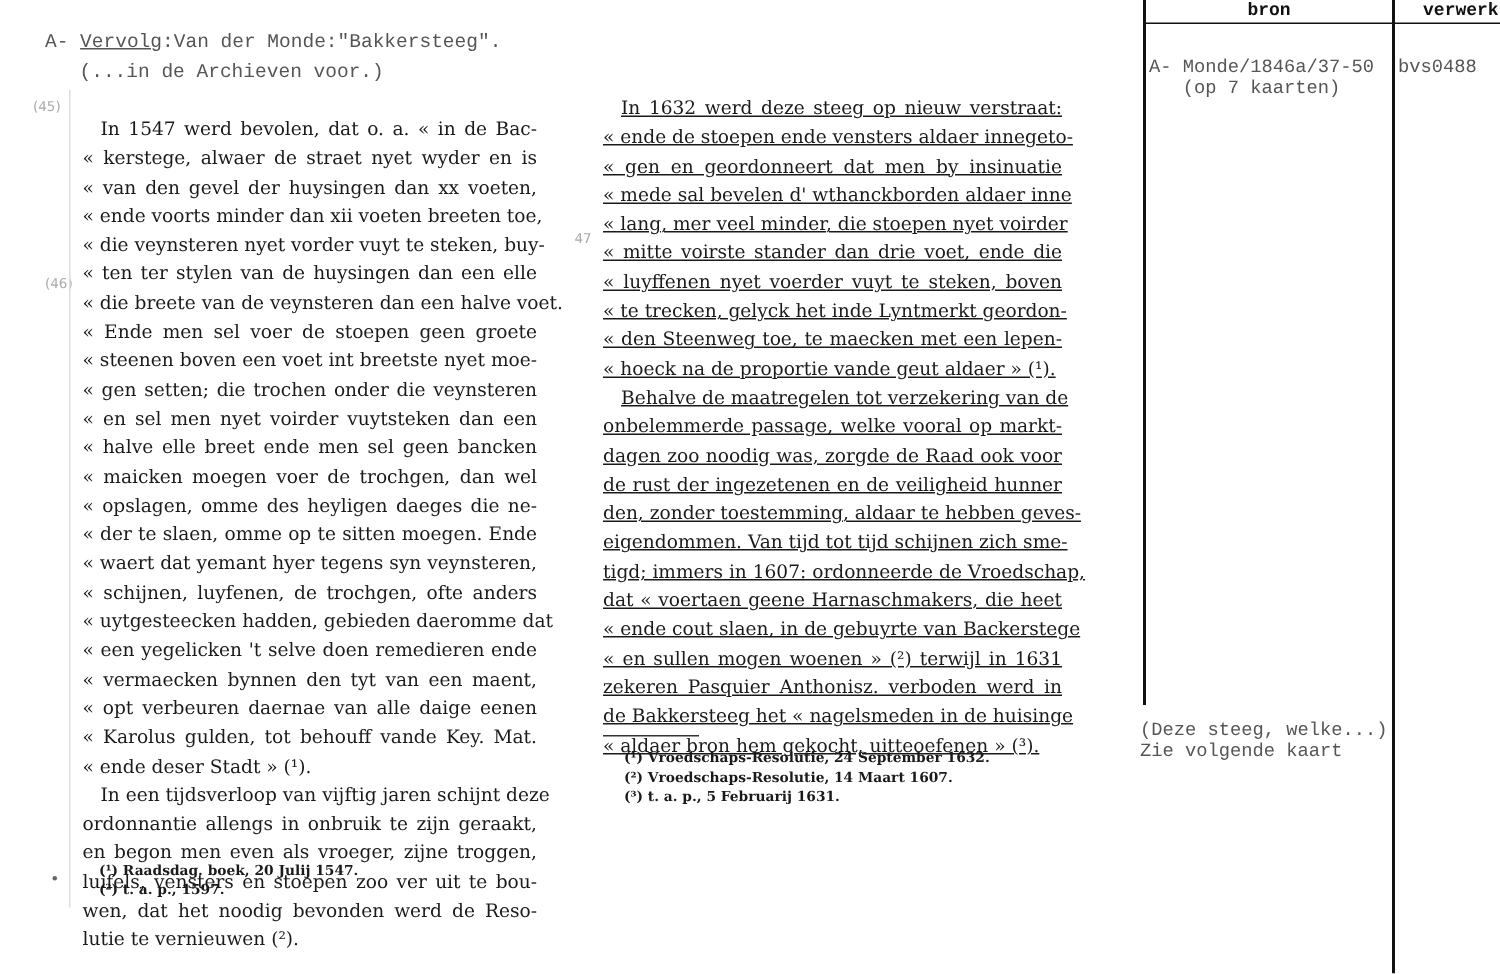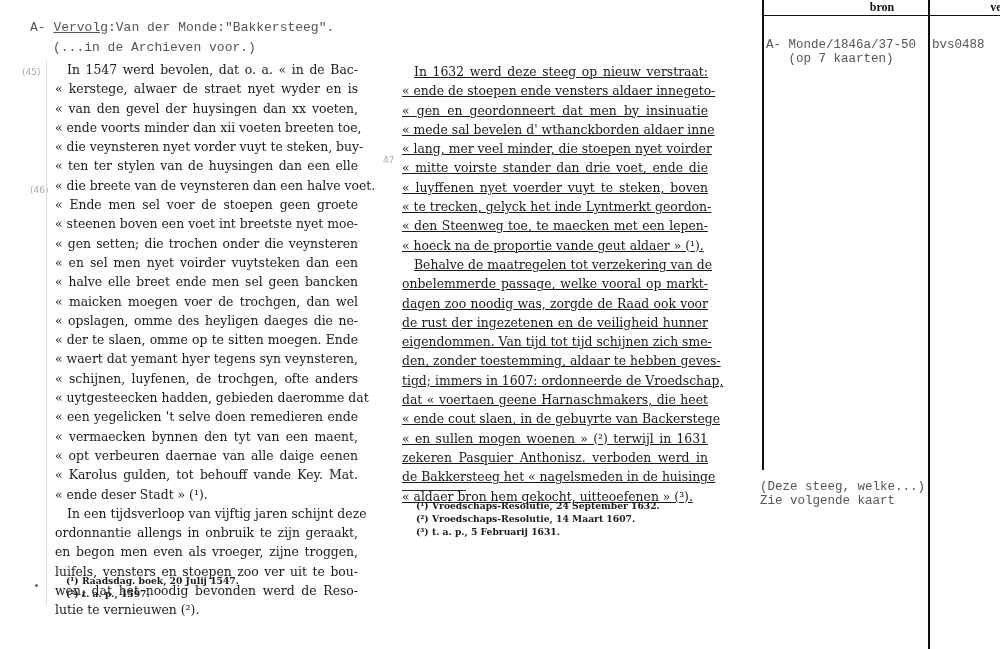--- a/index.html
+++ b/index.html
@@ -1,28 +1,28 @@
 <!DOCTYPE html>
 <html><head>
 <meta charset="utf-8">
 <style>
   html, body { margin: 0; padding: 0; background: #ffffff; }
   body { width: 1000px; height: 649px; position: relative; overflow: hidden; }
   .mono { font-family: "Liberation Mono", "DejaVu Sans Mono", monospace; color: #555; }
   .serif { font-family: "DejaVu Serif", "Liberation Serif", serif; color: #1a1a1a; }
-  .sans { font-family: Liberation Serif, serif; margin-left: 36px; }
+  .sans { font-family: Liberation Mono, monospace; }
 
   .header-line { position: absolute; left: 30px; top: 20px; font-size: 13px; white-space: pre; }
   .header-line .u { text-decoration: underline; }
   .sub-line { position: absolute; left: 53px; top: 40px; font-size: 13px; white-space: pre; }
 
   .col { position: absolute; font-size: 12.4px; line-height: 19.3px; }
   .col .line { white-space: nowrap; text-align: justify; text-align-last: justify; display: block; }
   .col .last { text-align-last: left; }
-  .col-left { left: 55px; top: 60px; width: 303px; }
+  .col-left { left: 55px; top: 76px; width: 303px; }
   .col-right { left: 402px; top: 62px; width: 306px; text-decoration: underline; }
   .ind { padding-left: 12px; }
 
   .fn { font-size: 9.2px; line-height: 13px; font-weight: bold; white-space: nowrap; }
   .fn-left { position: absolute; left: 66px; top: 574px; }
   .fn-right { position: absolute; left: 416px; top: 499px; }
   .fn-rule { position: absolute; left: 402px; top: 490px; width: 64px; height: 1px; background: #333; }
 
   .margin-note { position: absolute; font-size: 9px; color: #aaa; font-family: "DejaVu Sans", sans-serif; }
   .left-rule { position: absolute; left: 46px; top: 60px; width: 1px; height: 545px; background: #ddd; }
@@ -90,22 +90,22 @@
     <span class="line">« lang, mer veel minder, die stoepen nyet voirder</span>
     <span class="line">« mitte voirste stander dan drie voet, ende die</span>
     <span class="line">« luyffenen nyet voerder vuyt te steken, boven</span>
     <span class="line">« te trecken, gelyck het inde Lyntmerkt geordon-</span>
     <span class="line">« den Steenweg toe, te maecken met een lepen-</span>
     <span class="line last">« hoeck na de proportie vande geut aldaer » (¹).</span>
     <span class="line ind">Behalve de maatregelen tot verzekering van de</span>
     <span class="line">onbelemmerde passage, welke vooral op markt-</span>
     <span class="line">dagen zoo noodig was, zorgde de Raad ook voor</span>
     <span class="line">de rust der ingezetenen en de veiligheid hunner</span>
+    <span class="line">den, zonder toestemming, aldaar te hebben geves-</span>
     <span class="line">eigendommen. Van tijd tot tijd schijnen zich sme-</span>
-    <span class="line">den, zonder toestemming, aldaar te hebben geves-</span>
     <span class="line">tigd; immers in 1607: ordonneerde de Vroedschap,</span>
     <span class="line">dat « voertaen geene Harnaschmakers, die heet</span>
     <span class="line">« ende cout slaen, in de gebuyrte van Backerstege</span>
     <span class="line">« en sullen mogen woenen » (²) terwijl in 1631</span>
     <span class="line">zekeren Pasquier Anthonisz. verboden werd in</span>
     <span class="line">de Bakkersteeg het « nagelsmeden in de huisinge</span>
     <span class="line last">« aldaer bron hem gekocht, uitteoefenen » (³).</span>
   </div>
 <div class="fn-rule"></div>
 <div class="fn fn-right serif">

